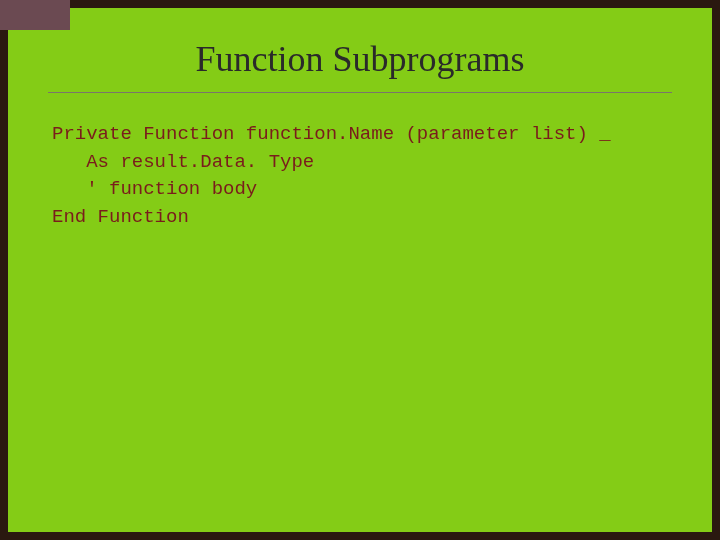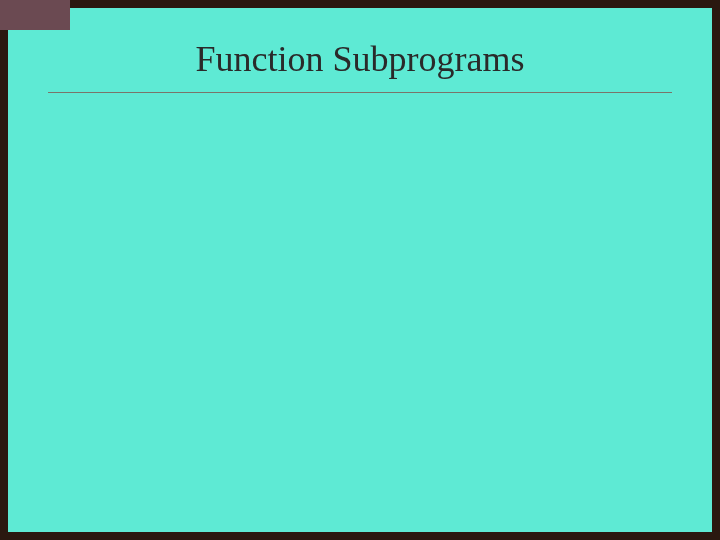--- a/index.html
+++ b/index.html
@@ -12,21 +12,21 @@
   body {
     background: #2a1810;
     font-family: "Times New Roman", Times, serif;
   }
   .slide {
     position: absolute;
     top: 8px;
     left: 8px;
     right: 8px;
     bottom: 8px;
-    background: #5eead4;
+    background: #84cc16;
     padding: 30px 40px 20px 40px;
     box-sizing: border-box;
   }
   .tab {
     position: absolute;
     top: -8px;
     left: -8px;
     width: 70px;
     height: 30px;
     background: #6b4a52;
@@ -71,13 +71,17 @@
 </head>
 <body>
 
 <div class="slide">
   <div class="tab"></div>
 
   <h1 class="title">Function Subprograms</h1>
   <hr class="rule">
 
 
+  <pre class="code-block"><span>Private Function function.Name (parameter list) _</span>
+<span>   As result.Data. Type</span>
+<span>   ' function body</span>
+<span>End Function</span></pre>
 </div>
 
 </body></html>

